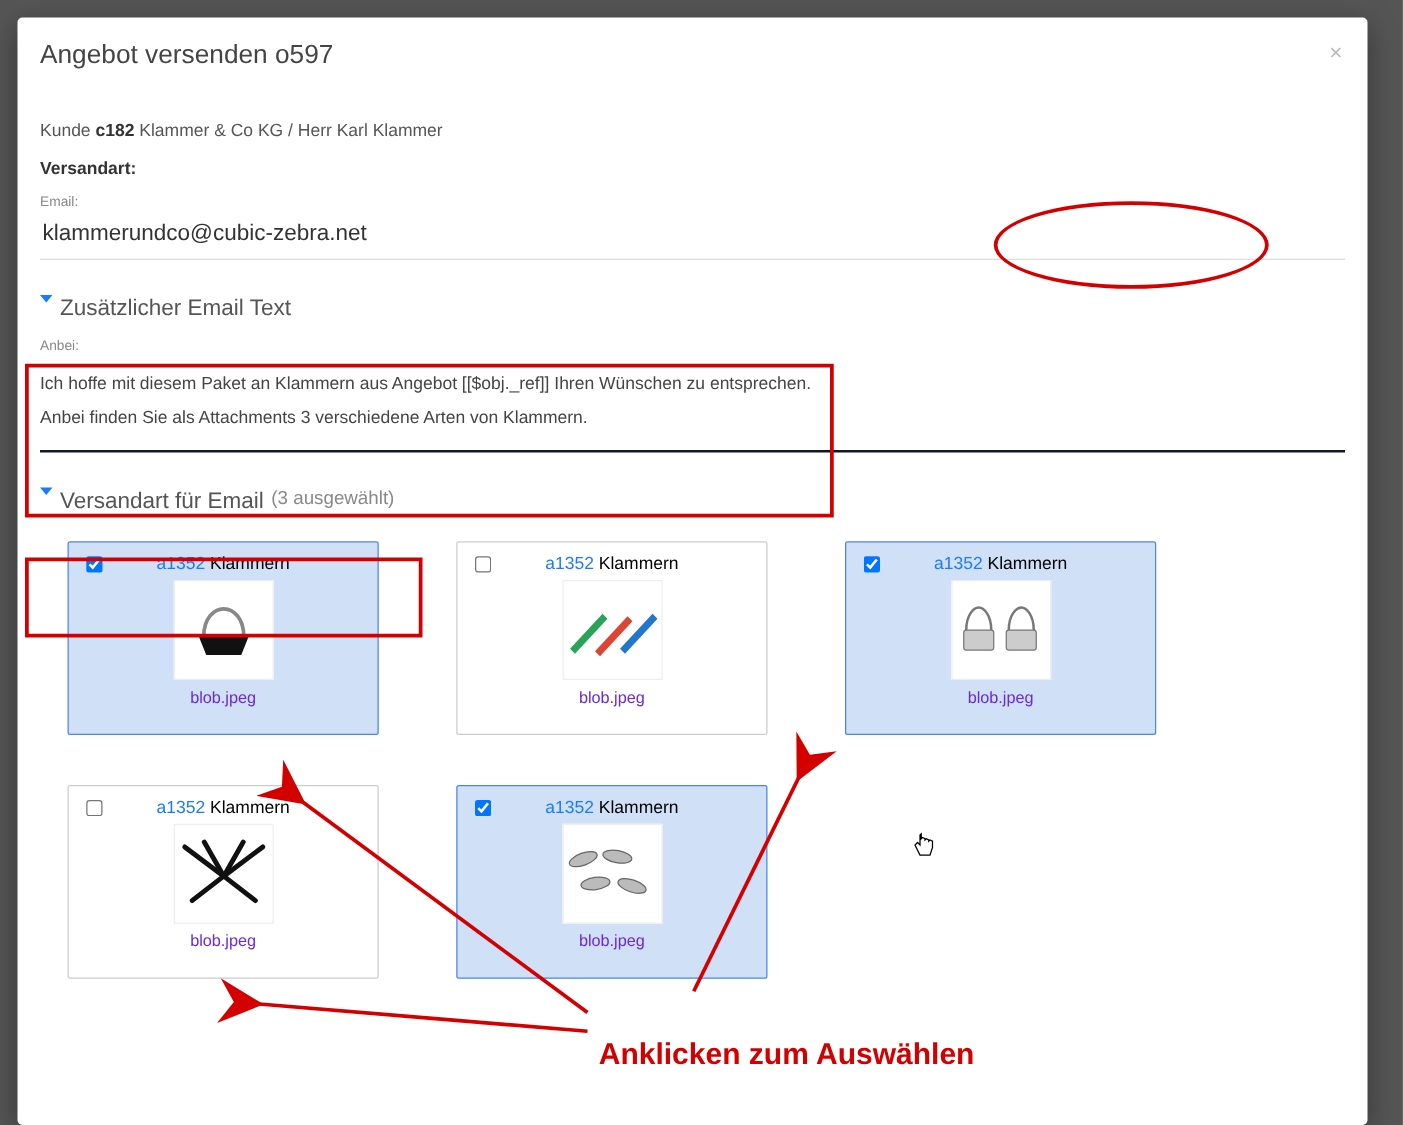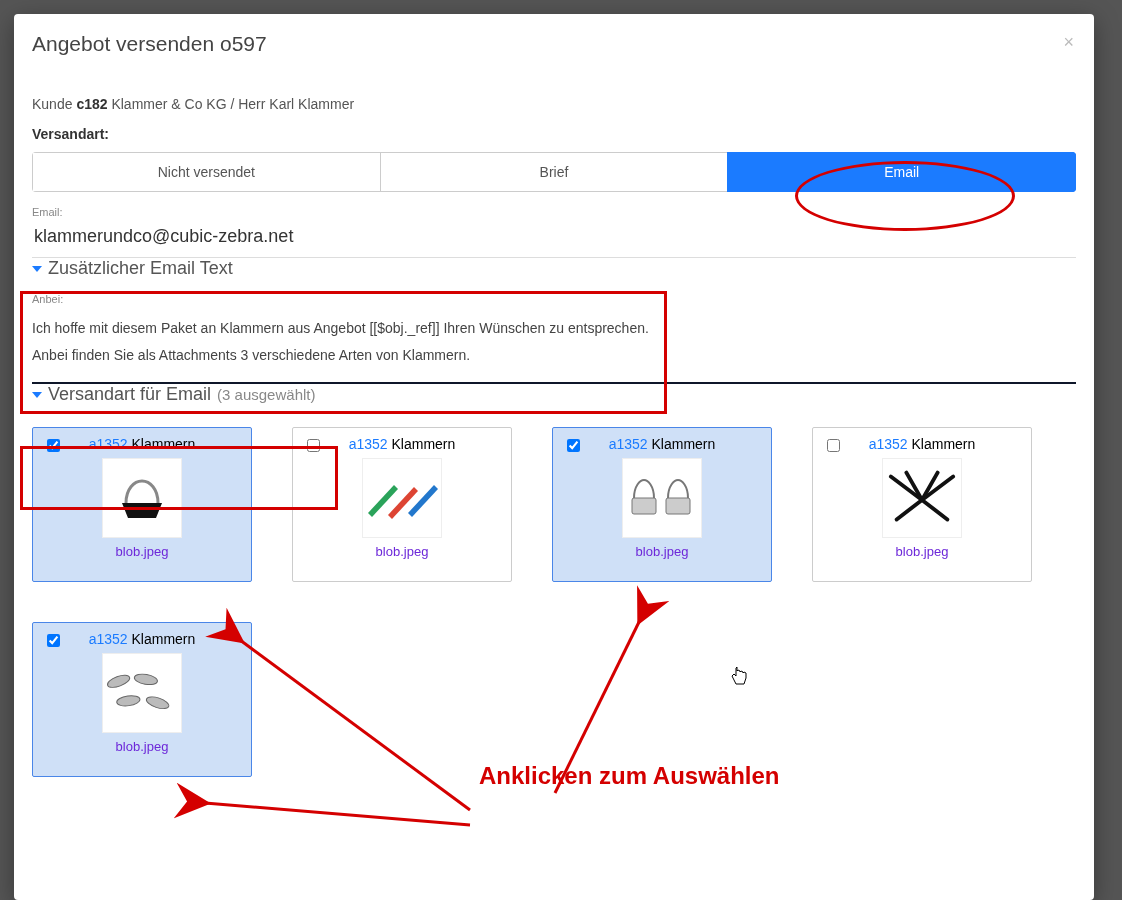--- a/index.html
+++ b/index.html
@@ -24,37 +24,37 @@
     background: #fff; border: 1px solid #ccc; border-right: none; cursor: pointer;
   }
   .seg-btn:last-child { border-right: 1px solid #ccc; }
   .seg-btn.active { background: #1b7bff; color: #fff; border-color: #1b7bff; }
   .field-mini-label { font-size: 11px; color: #888; margin-top: 14px; }
   .email-input {
     width: 100%; border: none; border-bottom: 1px solid #ddd; padding: 8px 2px 10px 2px;
     font-size: 18px; color: #333; outline: none;
   }
   .section-h {
-    font-size: 18px; color: #555; display: flex; align-items: center; gap: 6px;
+    font-size: 18px; color: #555; margin-top: 28px; display: flex; align-items: flex-start; gap: 6px;
   }
   .caret {
     width: 0; height: 0; border-left: 5px solid transparent; border-right: 5px solid transparent;
     border-top: 6px solid #1b7bff; display: inline-block;
   }
   .text-body {
     font-size: 14px; color: #444; padding-top: 10px; line-height: 1.9;
     border-bottom: 2px solid #0f172a; padding-bottom: 14px;
   }
   .count-grey { font-size: 15px; color: #888; font-weight: 400; }
   .select-links { font-size: 14px; color: #1b7bff; margin-top: 10px; }
   .select-links a { color: #1b7bff; text-decoration: none; cursor: pointer; }
   .cards { display: flex; flex-wrap: wrap; gap: 40px; margin-top: 22px; }
   .card {
-    width: 220px; height: 155px; border: 1px solid #ccc; border-radius: 2px; position: relative;
-    background: #fff; text-align: center; padding-top: 8px; cursor: pointer;
+    width: 249px; height: 155px; border: 1px solid #ccc; border-radius: 2px; position: relative;
+    background: #fff; text-align: center; padding-top: 8px; cursor: pointer; margin-left: 22px;
   }
   .card.selected { border: 1px solid #4a86e8; background: #cfe0f7; }
   .card .cb { position: absolute; top: 8px; left: 10px; }
   .card-title { font-size: 14px; margin-bottom: 6px; }
   .card-title .ref { color: #1b7bff; }
   .img-ph {
     width: 80px; height: 80px; margin: 0 auto 6px auto; background: #fff; border: 1px solid #eee;
     display: flex; align-items: center; justify-content: center;
   }
   .file-link { font-size: 13px; color: #6d28d9; }
@@ -80,25 +80,20 @@
     <div class="modal-title">Angebot versenden o597</div>
     <div class="close-x">×</div>
 
     <div class="info">
       <div>
         <span>Kunde </span><b>c182</b><span> Klammer &amp; Co KG / Herr Karl Klammer</span>
       </div>
     </div>
 
     <div class="versandart-label">Versandart:</div>
-    <div class="seg">
-      <div class="seg-btn">Nicht versendet</div>
-      <div class="seg-btn">Brief</div>
-      <div class="seg-btn active">Email</div>
-    </div>
 
     <div class="field-mini-label">Email:</div>
     <input class="email-input" value="klammerundco@cubic-zebra.net" style="">
 
     <div class="section-h">
       <span class="caret"></span>
       <span>Zusätzlicher Email Text</span>
     </div>
     <div class="field-mini-label">Anbei:</div>
     <div class="text-body">
@@ -183,21 +178,21 @@
           </div>
           <div class="file-link">blob.jpeg</div>
         </div>
       </div>
 
   </div>
 
   <div class="ellipse" style="top:161px; left:795px;"></div>
   <div class="callout-box1" style="top:291px; left:20px; width:647px; height:123px;"></div>
   <div class="callout-box1" style="top:446px; left:20px; width:318px; height:64px;"></div>
-  <div class="callout-text" style="top:762px; left:479px;">Anklicken zum Auswählen</div>
+  <div class="callout-text" style="top:830px; left:479px;">Anklicken zum Auswählen</div>
 
   <svg class="arrows" width="1122" height="900">
     <defs>
       <marker id="ah" markerWidth="12" markerHeight="12" refX="2" refY="6" orient="auto">
         <path d="M12,0 L0,6 L12,12 L8,6 Z" fill="#d40000"></path>
       </marker>
     </defs>
     <line x1="470" y1="810" x2="240" y2="640" stroke="#d40000" stroke-width="3" marker-end="url(#ah)"></line>
     <line x1="555" y1="793" x2="640" y2="620" stroke="#d40000" stroke-width="3" marker-end="url(#ah)"></line>
     <line x1="470" y1="825" x2="205" y2="803" stroke="#d40000" stroke-width="3" marker-end="url(#ah)"></line>

